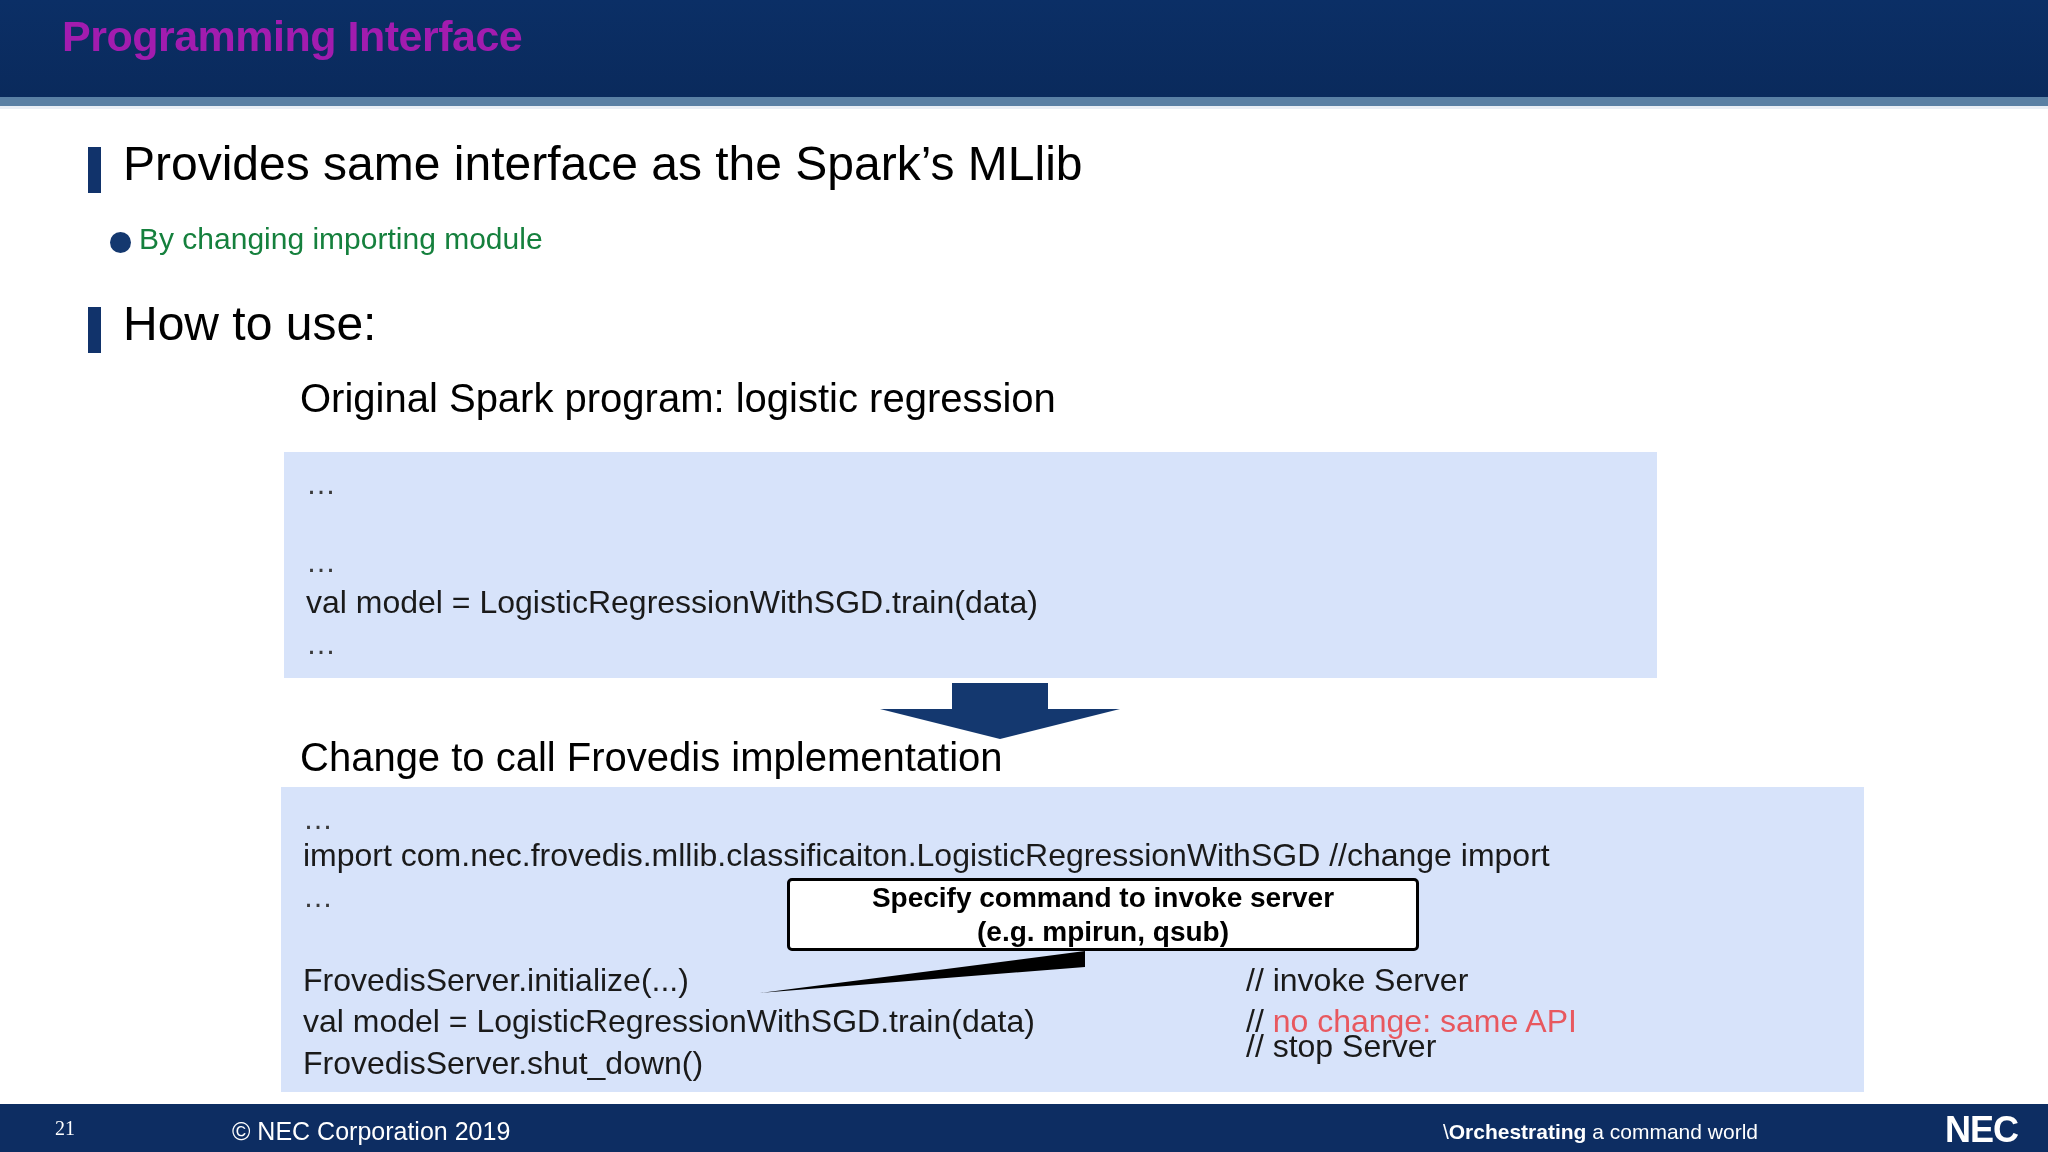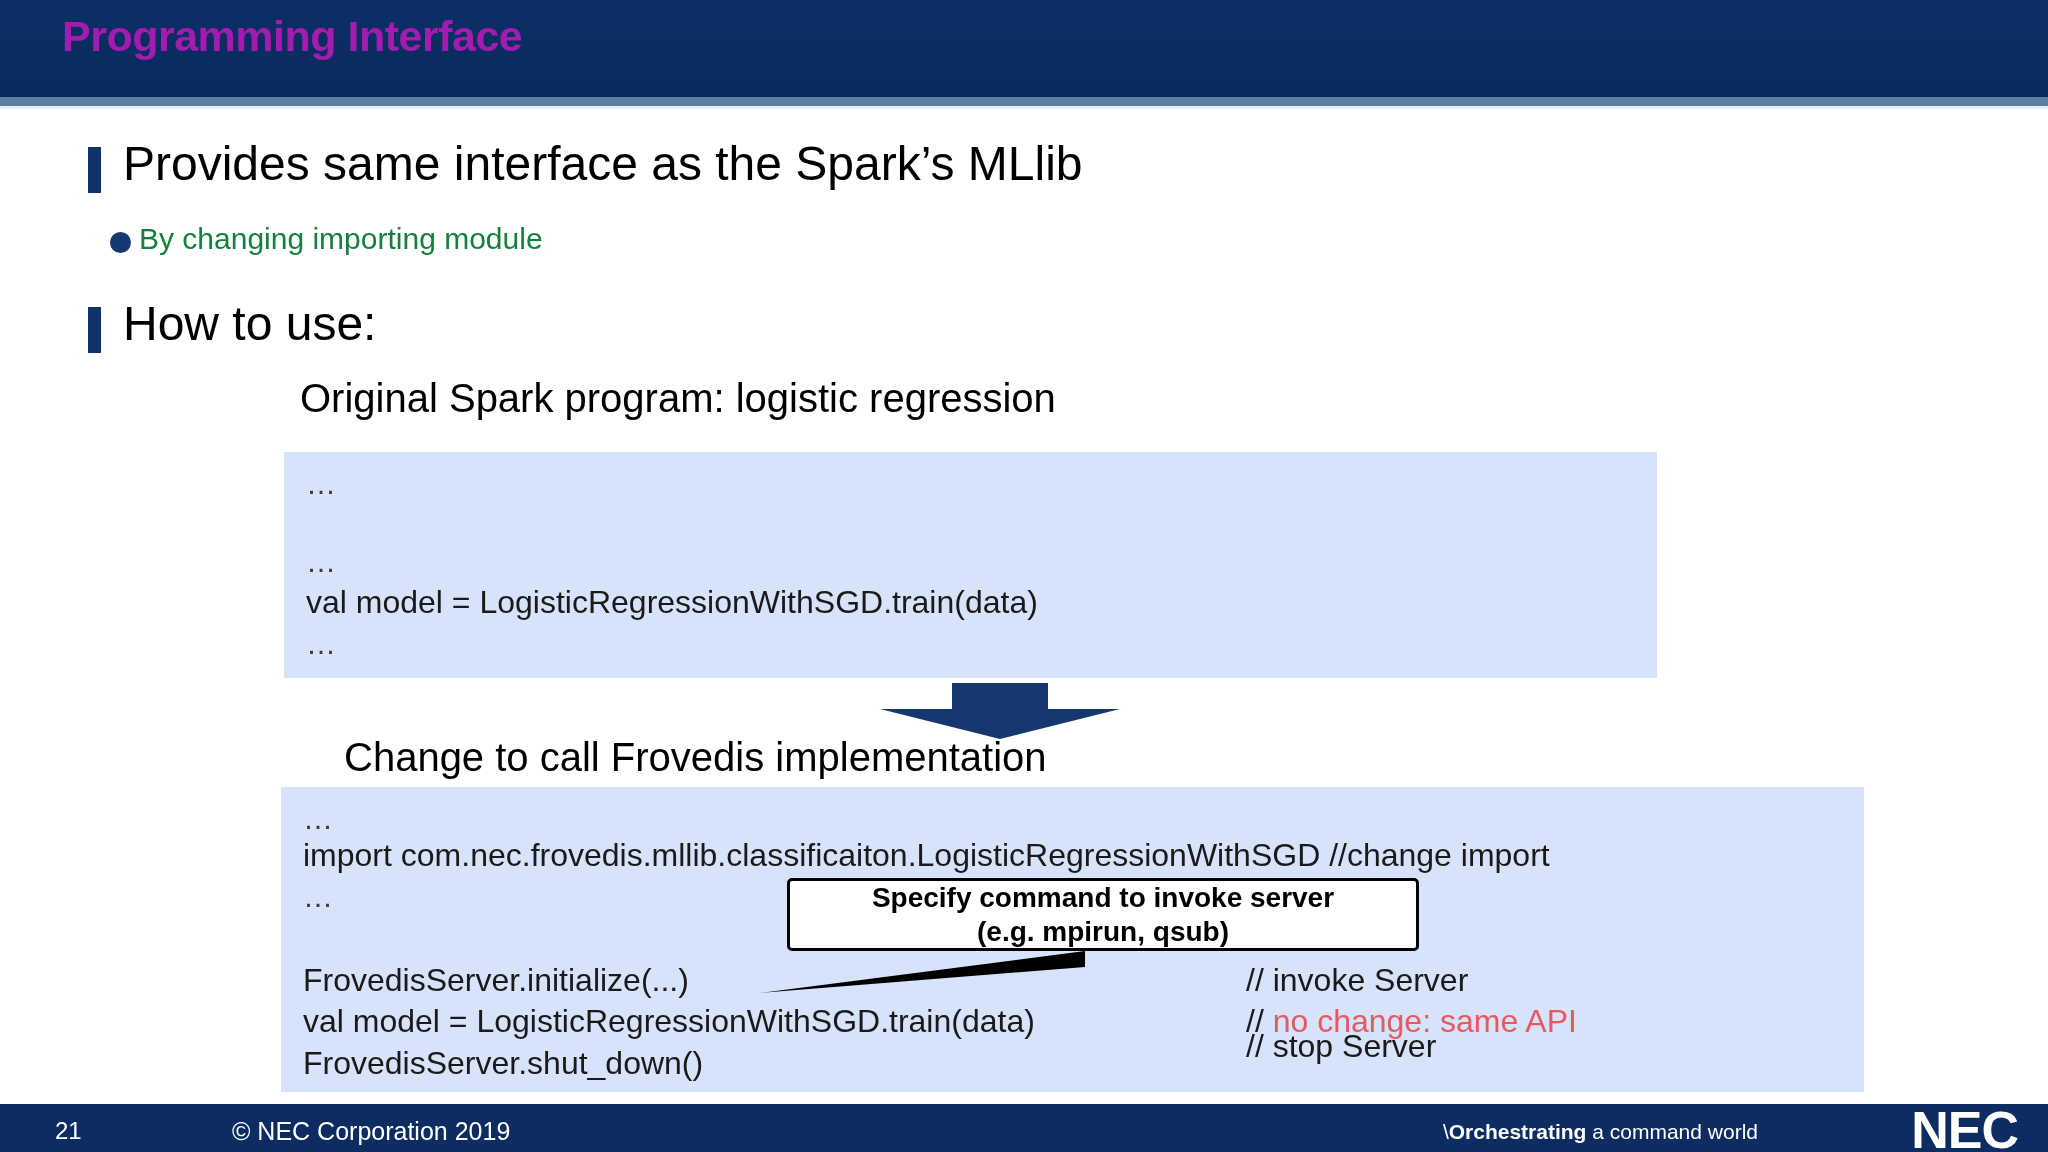--- a/index.html
+++ b/index.html
@@ -159,22 +159,23 @@
     left: 0;
     top: 1104px;
     width: 2048px;
     height: 48px;
     background: #0d2d62;
   }
   .footer-page {
     position: absolute;
     left: 55px;
     top: 1117px;
-    font-size: 24px;
-    color: #ffffff;
+    font-size: 20px;
+    color: #ffffff;
+    font-family: Liberation Serif, serif;
   }
   .footer-copy {
     position: absolute;
     left: 232px;
     top: 1117px;
     font-size: 25px;
     color: #ffffff;
     white-space: nowrap;
   }
   .logo-tagline {
@@ -183,21 +184,21 @@
     top: 1120px;
     font-size: 21px;
     color: #ffffff;
     white-space: nowrap;
   }
   .logo-tagline .bold-part { font-weight: bold; }
   .logo-nec {
     position: absolute;
     right: 30px;
     top: 1108px;
-    font-size: 52px;
+    font-size: 36px;
     font-weight: bold;
     color: #ffffff;
     letter-spacing: -1px;
     line-height: 44px;
     white-space: nowrap;
   }
 </style>
 </head>
 <body>
 
@@ -229,21 +230,21 @@
   <div class="code-line" style="left:22px; top:132px;">val model = LogisticRegressionWithSGD.train(data)</div>
   <div class="code-line ellipsis" style="left:22px; top:174px;">…</div>
 </div>
 
 <div class="down-arrow" style="left:880px; top:683px;">
   <svg width="240" height="56" viewBox="0 0 240 56" xmlns="http://www.w3.org/2000/svg">
     <polygon points="72,0 168,0 168,26 240,26 120,56 0,26 72,26" fill="#14386f"></polygon>
   </svg>
 </div>
 
-<div class="section-caption" style="left:300px; top:735px;margin-left:44px;">Change to call Frovedis implementation</div>
+<div class="section-caption" style="left:300px; top:735px;">Change to call Frovedis implementation</div>
 
 <div class="code-block" style="left:281px; top:787px; width:1583px; height:305px;">
   <div class="code-line ellipsis" style="left:22px; top:14px;">…</div>
   <div class="code-line" style="left:22px; top:50px;">import com.nec.frovedis.mllib.classificaiton.LogisticRegressionWithSGD //change import</div>
   <div class="code-line ellipsis" style="left:22px; top:92px;">…</div>
 
   <div class="code-line" style="left:22px; top:175px;">FrovedisServer.initialize(...)</div>
   <div class="code-line" style="left:965px; top:175px;">// invoke Server</div>
 
   <div class="code-line" style="left:22px; top:216px;">val model = LogisticRegressionWithSGD.train(data)</div>

